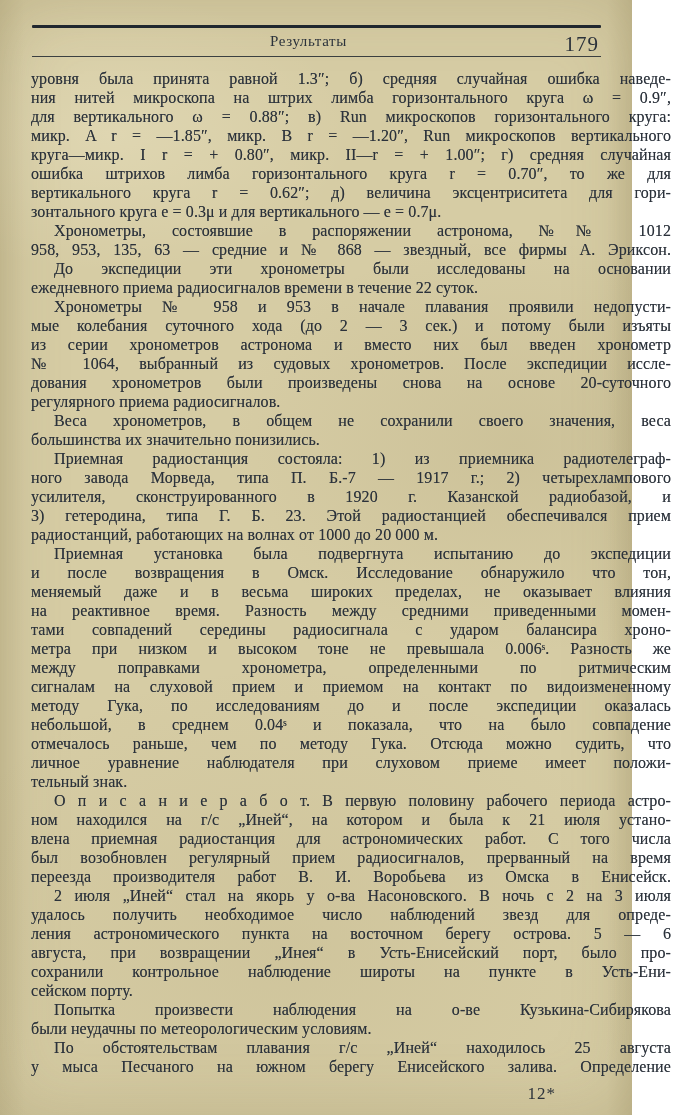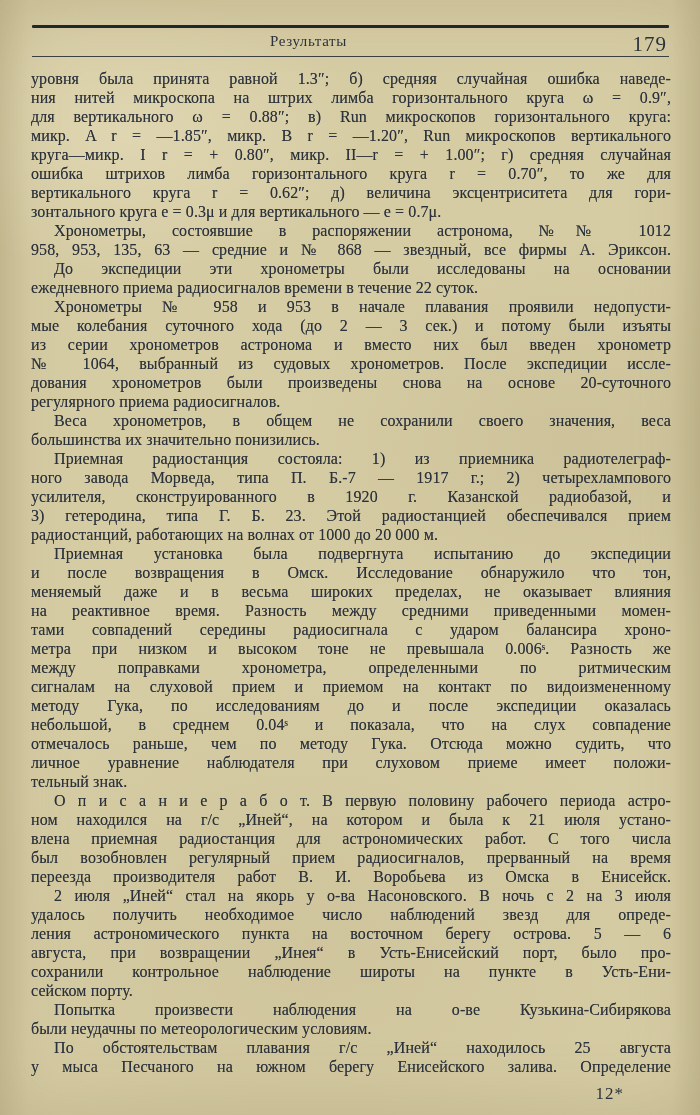--- a/index.html
+++ b/index.html
@@ -3,21 +3,21 @@
 <meta charset="utf-8">
 <style>
   html, body { margin: 0; padding: 0; }
   body {
     width: 700px; height: 1115px;
     font-family: "Liberation Serif", "DejaVu Serif", serif;
     overflow: hidden;
   }
   .page {
     position: relative;
-    width: 700px; height: 1115px;
+    width: 632px; height: 1115px;
     background-color: var(--paper, #d6cca4);
     background-image:
       radial-gradient(ellipse 340px 200px at 18% 12%, rgba(255,250,225,0.22), rgba(255,250,225,0) 70%),
       radial-gradient(ellipse 420px 300px at 82% 40%, rgba(120,102,55,0.10), rgba(120,102,55,0) 70%),
       radial-gradient(ellipse 500px 380px at 45% 85%, rgba(125,108,60,0.08), rgba(125,108,60,0) 75%),
       linear-gradient(90deg, rgba(110,95,50,0.10) 0%, rgba(110,95,50,0) 4%, rgba(110,95,50,0) 96%, rgba(110,95,50,0.12) 100%);
     box-shadow: inset 0 0 70px rgba(115,100,55,0.22);
     color: var(--ink, #2b323b);
   }
   .header { position: absolute; left: 32px; right: 31px; top: 0; }
@@ -97,21 +97,21 @@
       <div class="line">радиостанций, работающих на волнах от 1000 до 20 000 м.</div>
       <div class="line indent just">Приемная установка была подвергнута испытанию до экспедиции</div>
       <div class="line just">и после возвращения в Омск. Исследование обнаружило что тон,</div>
       <div class="line just">меняемый даже и в весьма широких пределах, не оказывает влияния</div>
       <div class="line just">на реактивное время. Разность между средними приведенными момен-</div>
       <div class="line just">тами совпадений середины радиосигнала с ударом балансира хроно-</div>
       <div class="line just">метра при низком и высоком тоне не превышала 0.006ˢ. Разность же</div>
       <div class="line just">между поправками хронометра, определенными по ритмическим</div>
       <div class="line just">сигналам на слуховой прием и приемом на контакт по видоизмененному</div>
       <div class="line just">методу Гука, по исследованиям до и после экспедиции оказалась</div>
-      <div class="line just">небольшой, в среднем 0.04ˢ и показала, что на слух совпадение</div>
+      <div class="line just">небольшой, в среднем 0.04ˢ и показала, что на было совпадение</div>
       <div class="line just">отмечалось раньше, чем по методу Гука. Отсюда можно судить, что</div>
       <div class="line just">личное уравнение наблюдателя при слуховом приеме имеет положи-</div>
       <div class="line">тельный знак.</div>
       <div class="line indent just">О п и с а н и е  р а б о т.  В первую половину рабочего периода астро-</div>
       <div class="line just">ном находился на г/с „Иней“, на котором и была к 21 июля устано-</div>
       <div class="line just">влена приемная радиостанция для астрономических работ. С того числа</div>
       <div class="line just">был возобновлен регулярный прием радиосигналов, прерванный на время</div>
       <div class="line just">переезда производителя работ В. И. Воробьева из Омска в Енисейск.</div>
       <div class="line indent just">2 июля „Иней“ стал на якорь у о-ва Насоновского. В ночь с 2 на 3 июля</div>
       <div class="line just">удалось получить необходимое число наблюдений звезд для опреде-</div>

